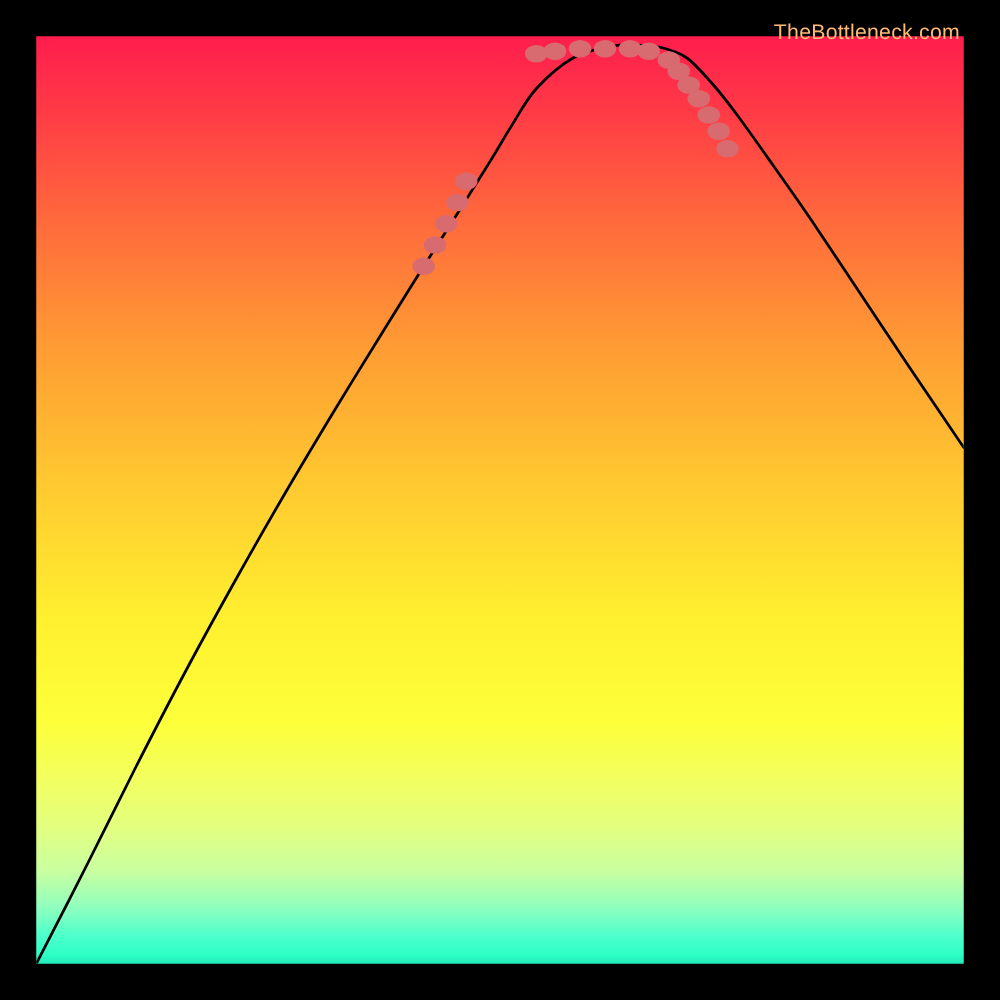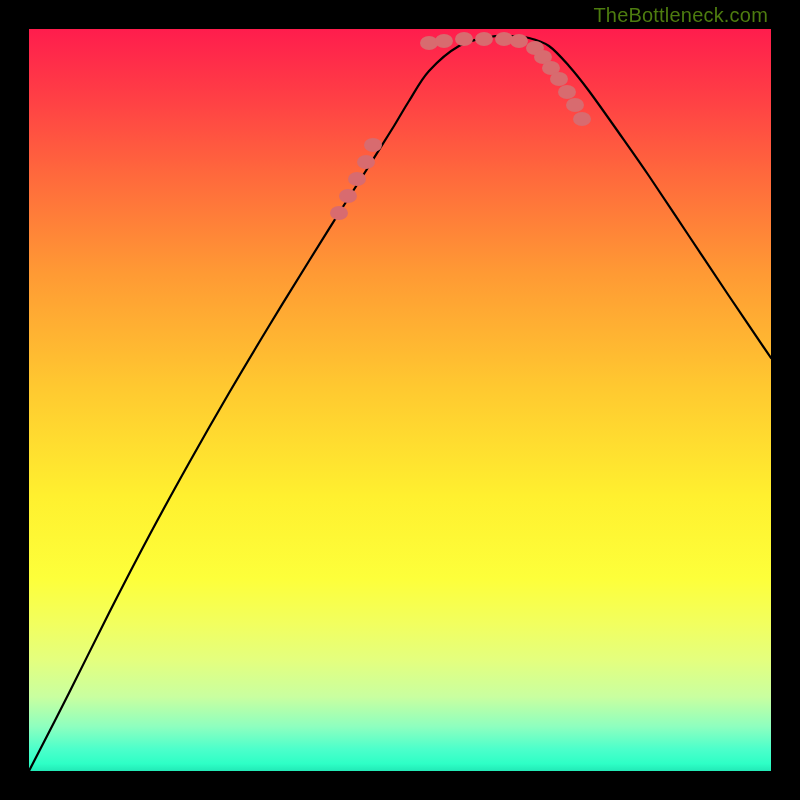--- a/index.html
+++ b/index.html
@@ -38,24 +38,24 @@
       #e4ff7e 85%,
       #c9ffa0 90%,
       #8effbf 94%,
       #4dffcb 97%,
       #2effc6 99%,
       #22e9b7 100%
     );
   }
   .watermark {
     position: absolute;
-    top: 4px;
+    top: 16px;
     right: 32px;
-    color: #4d7c0f;
-    font-size: 20px;
+    color: #fdba74;
+    font-size: 17px;
     font-weight: 500;
     letter-spacing: 0.2px;
     z-index: 5;
   }
   svg.curve {
     position: absolute;
     left: 0;
     top: 0;
     width: 742px;
     height: 742px;

